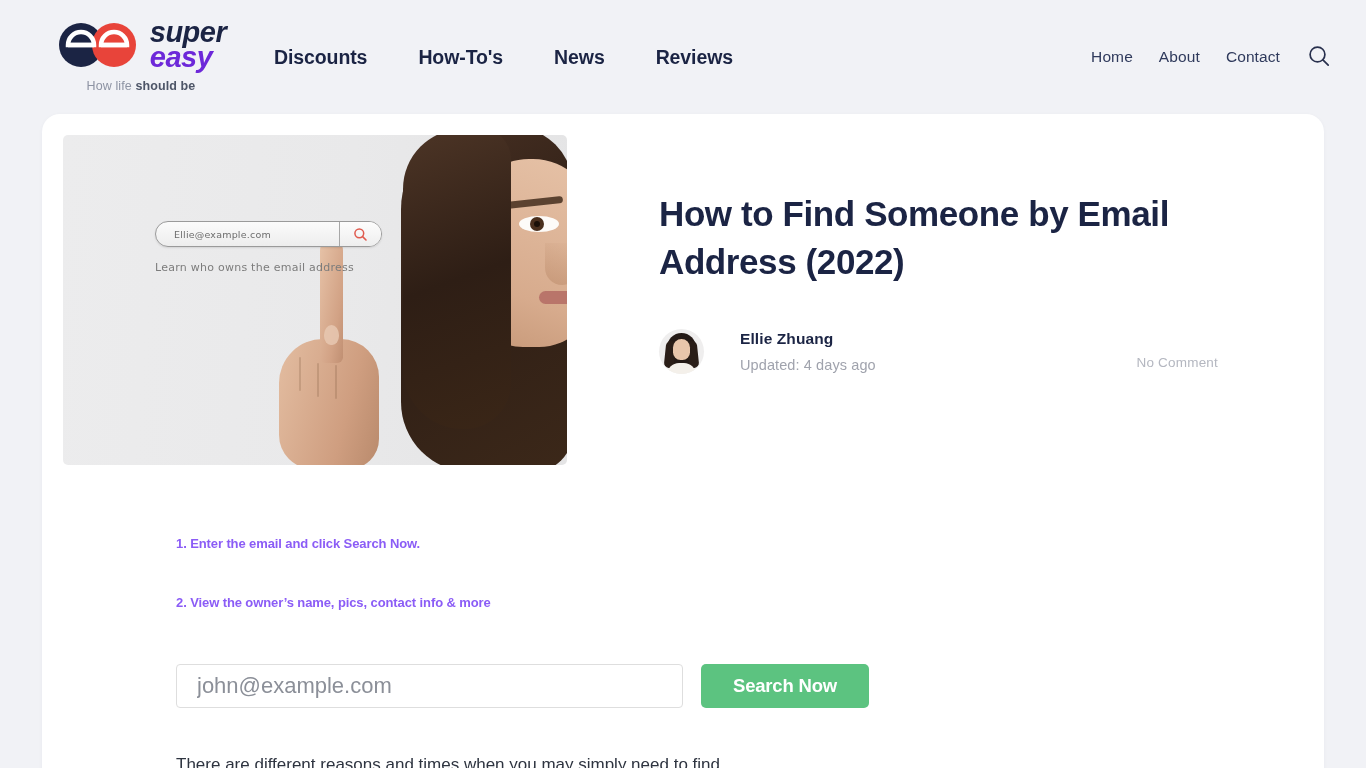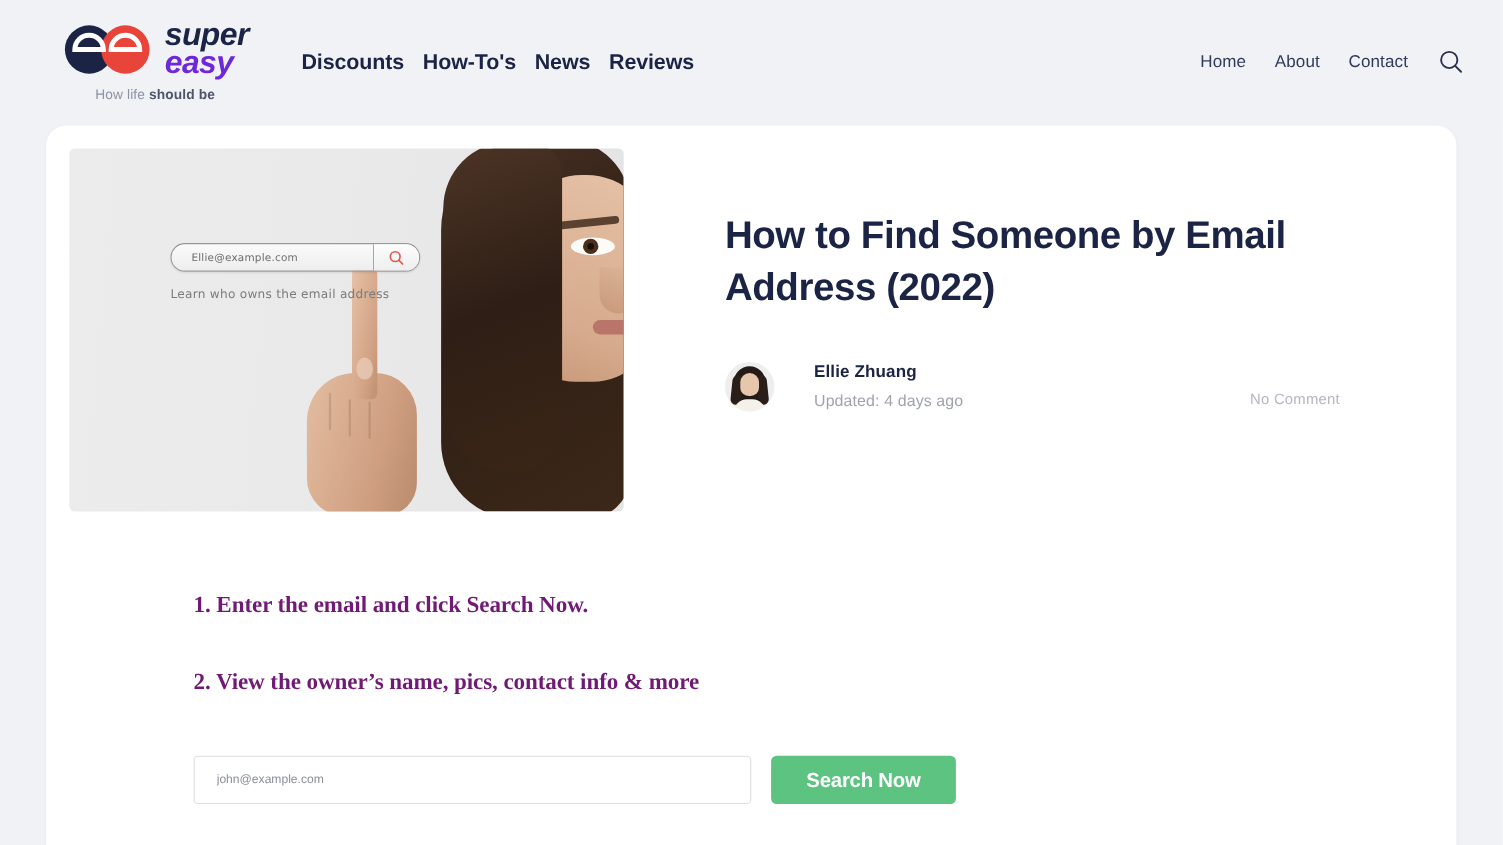--- a/index.html
+++ b/index.html
@@ -56,21 +56,21 @@
     color: #8d93a3;
     letter-spacing: 0.1px;
     white-space: nowrap;
   }
   .logo-tagline b { color: #4d5567; font-weight: bold; }
 
   
   .main-nav {
     display: flex;
     align-items: center;
-    gap: 17px;
+    gap: 51px;
     height: 114px;
     margin-left: 34px;
   }
   .main-nav a {
     font-size: 19.5px;
     font-weight: bold;
     color: #1b2444;
     text-decoration: none;
     letter-spacing: -0.1px;
     white-space: nowrap;
@@ -321,41 +321,40 @@
     letter-spacing: .2px;
     align-self: flex-end;
     padding-bottom: 4px;
   }
 
   
   .article-body {
     padding: 70px 0 0 134px;
   }
   .step {
-    font-size: 21px;
+    font-size: 13px;
     font-weight: bold;
-    color: #701a75;
+    color: #8b5cf6;
     letter-spacing: -0.1px;
     line-height: 1.4;
-    font-family: Liberation Serif, serif;
   }
   .step + .step { margin-top: 41px; }
 
   .search-form {
     display: flex;
     align-items: center;
     margin-top: 52px;
   }
   .email-input {
     width: 507px;
     height: 44px;
     border: 1px solid #dedede;
     border-radius: 4px;
     padding: 0 20px;
-    font-size: 11px;
+    font-size: 22px;
     font-family: "Liberation Sans", sans-serif;
     color: #2e3440;
     background: #fff;
     outline: none;
   }
   .email-input::placeholder { color: #8b8f98; }
   .search-now {
     margin-left: 18px;
     width: 168px;
     height: 44px;

